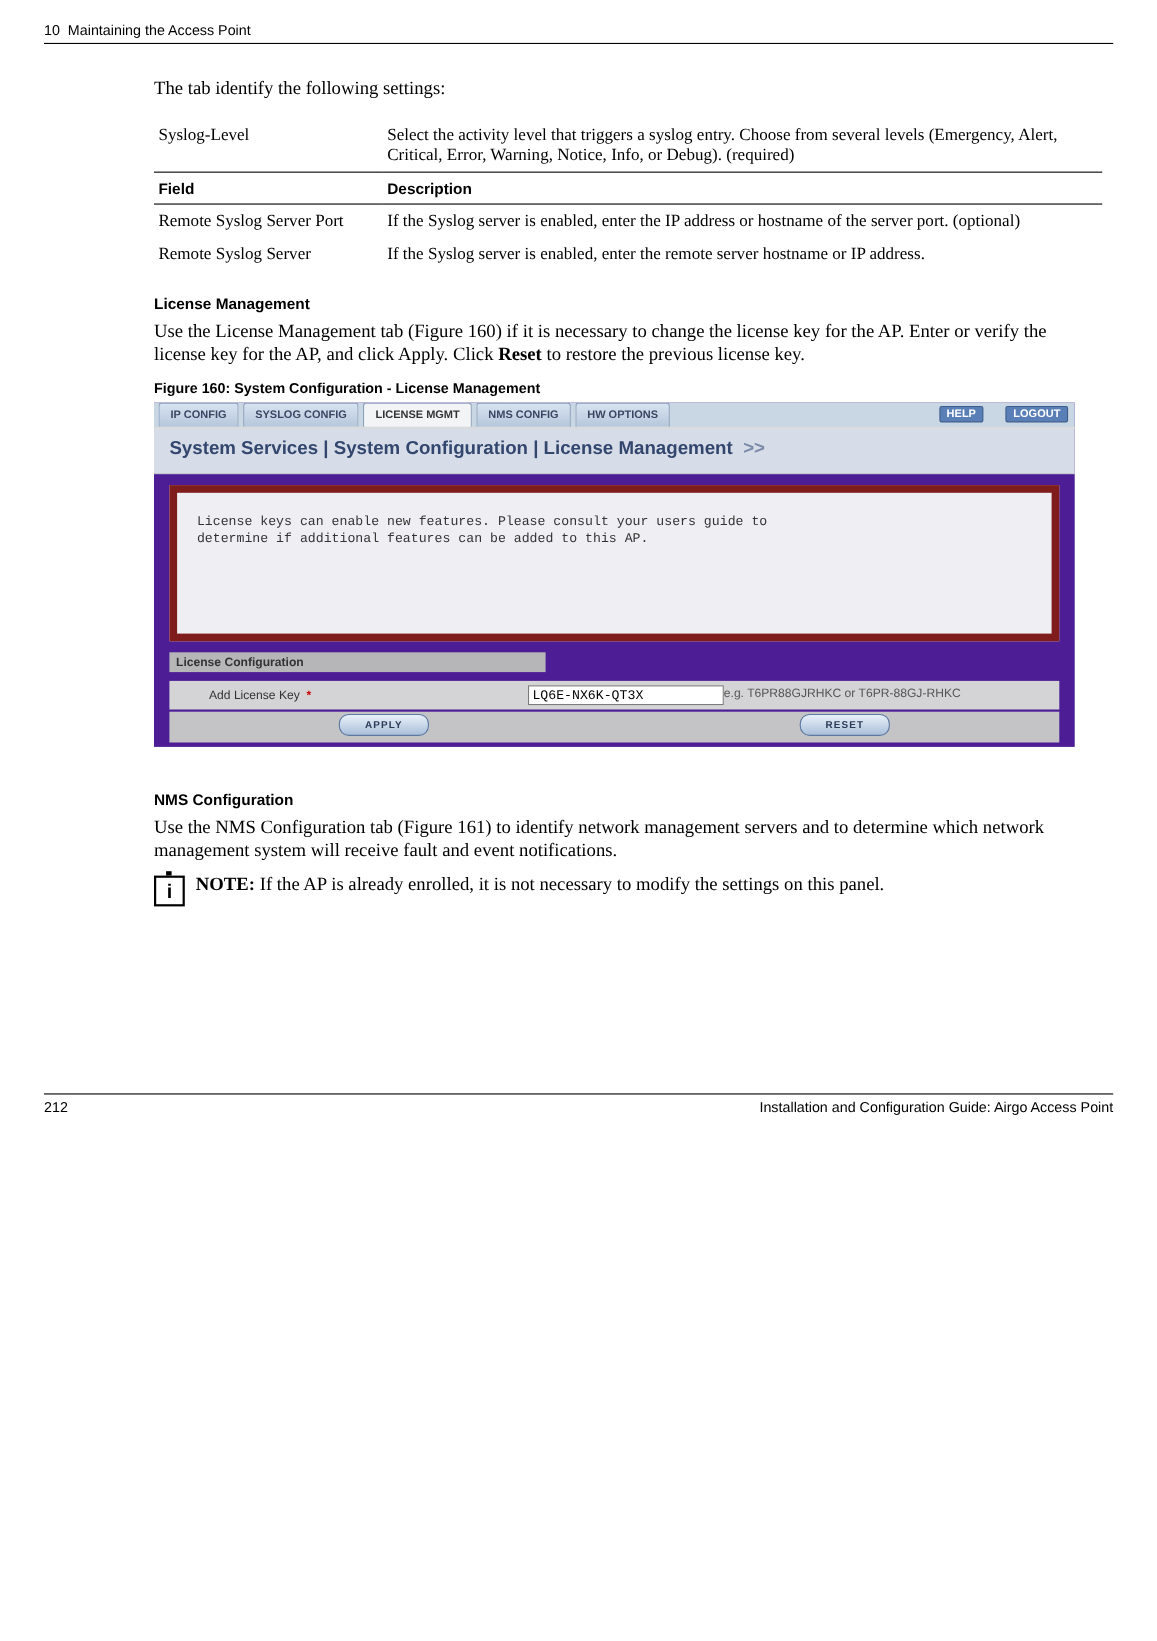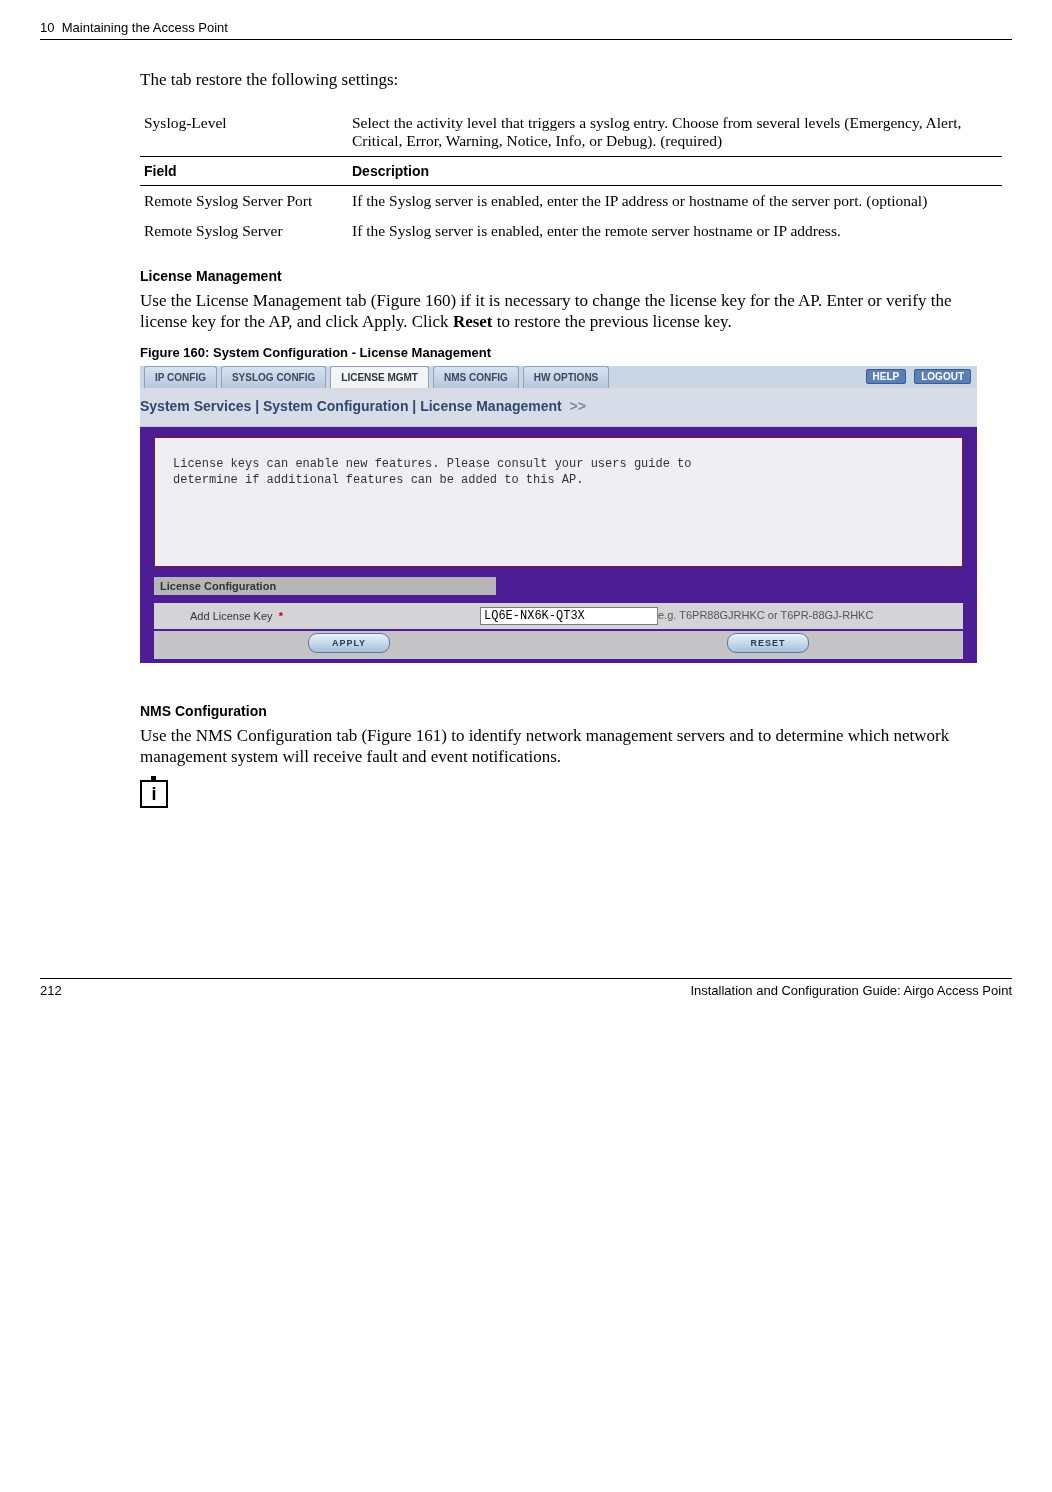--- a/index.html
+++ b/index.html
@@ -99,50 +99,50 @@
     border-radius: 3px 3px 0 0;
     cursor: pointer;
   }
   .ui-tab.active {
     background: #f3f4f5;
     color: #333;
   }
   .ui-right-buttons {
     margin-left: auto;
     display: flex;
-    gap: 8px;
+    gap: 20px;
     padding-right: 6px;
     align-items: center;
     height: 100%;
   }
   .ui-btn-small {
     font-family: Arial, Helvetica, sans-serif;
     font-size: 10px;
     font-weight: bold;
     color: #fff;
     background: #5A7FB6;
     border: 1px solid #3e5c8a;
     padding: 1px 6px;
     border-radius: 2px;
     cursor: pointer;
   }
   .ui-breadcrumb {
     font-family: Verdana, Arial, sans-serif;
-    font-size: 14px;
+    font-size: 17px;
     font-weight: bold;
     color: #33466e;
-    padding: 8px 14px 12px 0;
+    padding: 8px 14px 12px 14px;
     background: #D6DDE8;
     border-bottom: 1px solid #c5c8cd;
   }
   .ui-breadcrumb .bc-arrows { color:#7a8aa8; }
   .ui-infobox {
     margin: 10px 14px;
     background: #EFEEF2;
-    border: 1px solid #7f1d1d;
+    border: 7px solid #7f1d1d;
     padding: 18px 18px 50px 18px;
     font-family: "Courier New", monospace;
     font-size: 12px;
     color: #333;
     line-height: 1.35;
     height: 60px;
   }
   .ui-section-title {
     margin: 6px 14px 0 14px;
     background: #B6B6B9;
@@ -251,21 +251,21 @@
 <body>
 
 <div class="page">
 
   <div class="header-area">
     <span>10</span>&nbsp;&nbsp;<span>Maintaining the Access Point</span>
   </div>
 
   <div class="body-indent">
 
-    <div class="intro-line">The tab restore the following settings:</div>
+    <div class="intro-line">The tab identify the following settings:</div>
 
     <table class="settings">
       <tbody>
           <tr>
         <td class="field-col">Syslog-Level</td>
         <td>Select the activity level that triggers a syslog entry. Choose from several levels (Emergency, Alert, Critical, Error, Warning, Notice, Info, or Debug). (required)</td>
       </tr>
       <tr>
         <th class="field-col">Field</th>
         <th>Description</th>
@@ -328,20 +328,23 @@
       </div>
     </div>
 
     <div class="section-heading" style="margin-top:40px">NMS Configuration</div>
     <div class="section-para">Use the NMS Configuration tab (Figure 161) to identify network management servers and to determine which network management system will receive fault and event notifications.</div>
 
     <div class="note-block">
       <div class="note-icon">
           <span>i</span>
         </div>
+      <div class="note-text">
+        <b>NOTE:</b><span> If the AP is already enrolled, it is not necessary to modify the settings on this panel.</span>
+      </div>
     </div>
 
   </div>
 
   <div class="footer-area">
     <span>212</span>
     <span>Installation and Configuration Guide: Airgo Access Point</span>
   </div>
 
 </div>

